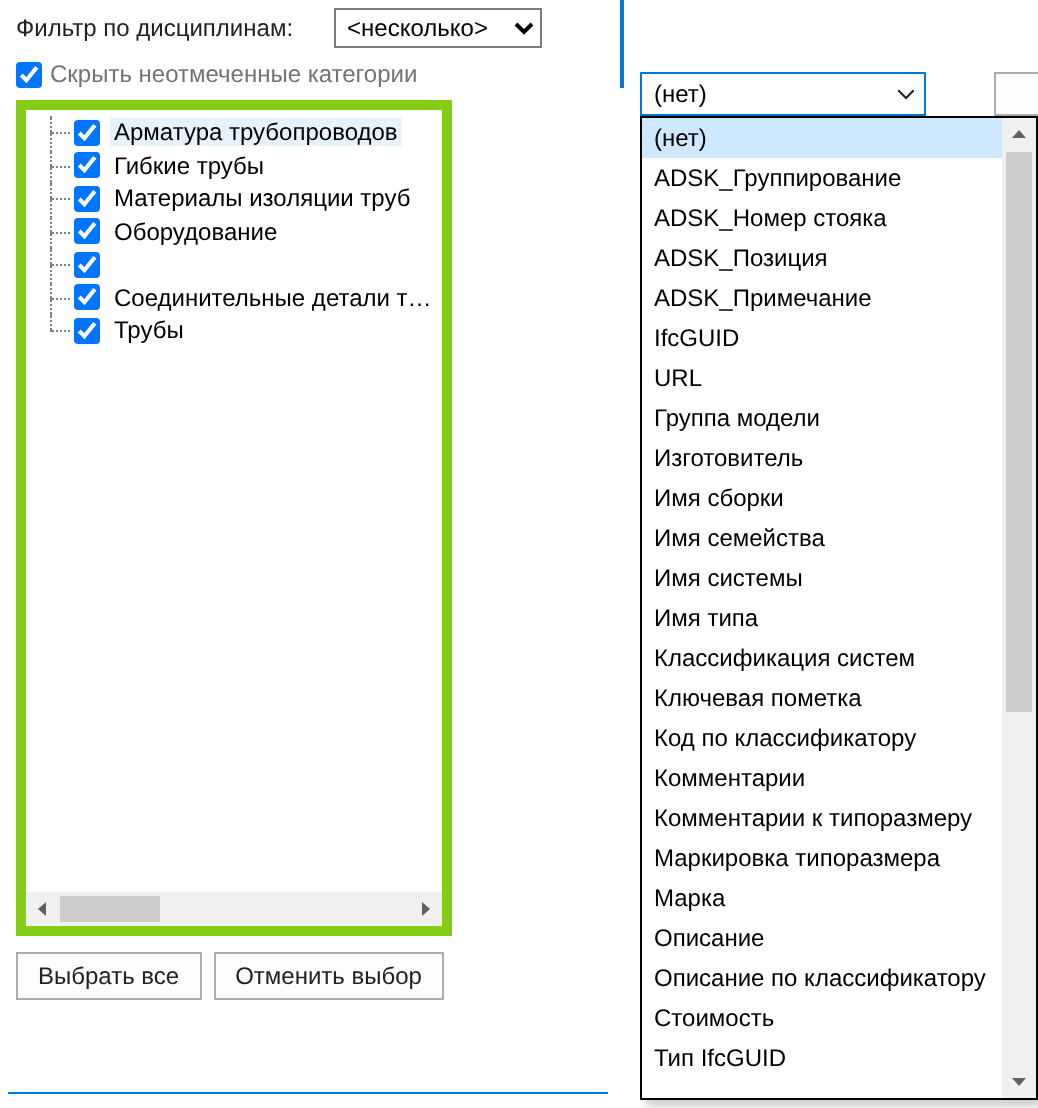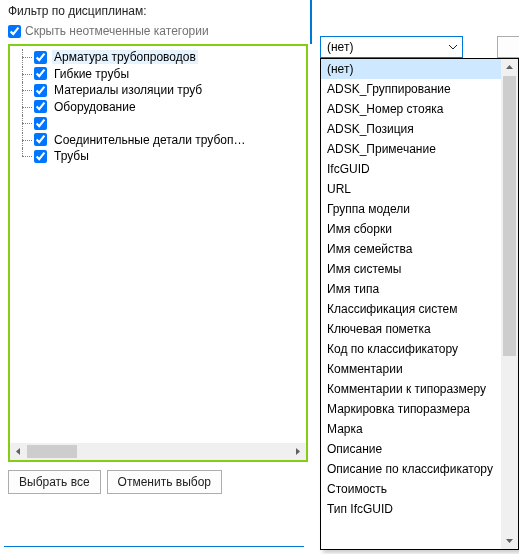--- a/index.html
+++ b/index.html
@@ -7,21 +7,21 @@
 
 .left-panel { position: absolute; left: 0; top: 0; width: 310px; height: 554px; padding: 4px 8px 8px 8px; }
 .filter-row { display: flex; align-items: center; gap: 20px; margin-bottom: 6px; }
 .filter-row label { color: #222; }
 .filter-row select { width: 104px; height: 20px; font-size: 12px; background: #fff; border: 1px solid #7a7a7a; padding: 0 2px; }
 
 .hide-row { display: flex; align-items: center; gap: 4px; margin-bottom: 6px; }
 .hide-row input { width: 13px; height: 13px; }
 .hide-row label { color: #737373; }
 
-.tree-box { border: 2px solid #84cc16; width: 300px; height: 418px; position: relative; overflow: hidden; background: #fff; }
+.tree-box { border: 5px solid #84cc16; width: 218px; height: 418px; position: relative; overflow: hidden; background: #fff; }
 .tree-content { padding: 3px 0 0 0; }
 .tree-item { display: flex; align-items: center; height: 16.5px; padding-left: 4px; gap: 2px; }
 .dotted-connector { width: 18px; height: 16px; position: relative; flex-shrink: 0; }
 .dotted-connector::before { content: ""; position: absolute; left: 8px; top: 0; bottom: 0; border-left: 1px dotted #808080; }
 .dotted-connector::after { content: ""; position: absolute; left: 8px; right: 0; top: 8px; border-top: 1px dotted #808080; }
 .tree-item:last-child .dotted-connector::before { bottom: 8px; }
 .tree-item input[type=checkbox] { width: 13px; height: 13px; margin-right: 3px; }
 .tree-item span.sel { background: #e5f3ff; padding: 0 2px; }
 .tree-item span { white-space: nowrap; overflow: hidden; text-overflow: ellipsis; max-width: 200px; padding: 0 2px; }
 
@@ -52,20 +52,23 @@
 .dd-scroll .arrow.up { top: 0; }
 .dd-scroll .arrow.down { bottom: 0; }
 .dd-scroll .thumb { position: absolute; left: 2px; top: 17px; width: 13px; height: 280px; background: #cdcdcd; }
 </style>
 </head>
 <body>
 
 <div class="left-panel">
   <div class="filter-row">
     <label>Фильтр по дисциплинам:</label>
+    <select>
+      <option>&lt;несколько&gt;</option>
+    </select>
   </div>
   <div class="hide-row">
     <input type="checkbox" checked="" style="">
     <label>Скрыть неотмеченные категории</label>
   </div>
 
   <div class="tree-box">
     <div class="tree-content" id="tree-content">
         <div class="tree-item">
           <div class="dotted-connector"></div>
@@ -141,20 +144,21 @@
   <div class="dropdown-open">
     <div class="dd-list" id="dd-list">
         <div class="dd-item sel">(нет)</div>
         <div class="dd-item">ADSK_Группирование</div>
         <div class="dd-item">ADSK_Номер стояка</div>
         <div class="dd-item">ADSK_Позиция</div>
         <div class="dd-item">ADSK_Примечание</div>
         <div class="dd-item">IfcGUID</div>
         <div class="dd-item">URL</div>
         <div class="dd-item">Группа модели</div>
+        <div class="dd-item">Изготовитель</div>
         <div class="dd-item">Имя сборки</div>
         <div class="dd-item">Имя семейства</div>
         <div class="dd-item">Имя системы</div>
         <div class="dd-item">Имя типа</div>
         <div class="dd-item">Классификация систем</div>
         <div class="dd-item">Ключевая пометка</div>
         <div class="dd-item">Код по классификатору</div>
         <div class="dd-item">Комментарии</div>
         <div class="dd-item">Комментарии к типоразмеру</div>
         <div class="dd-item">Маркировка типоразмера</div>

